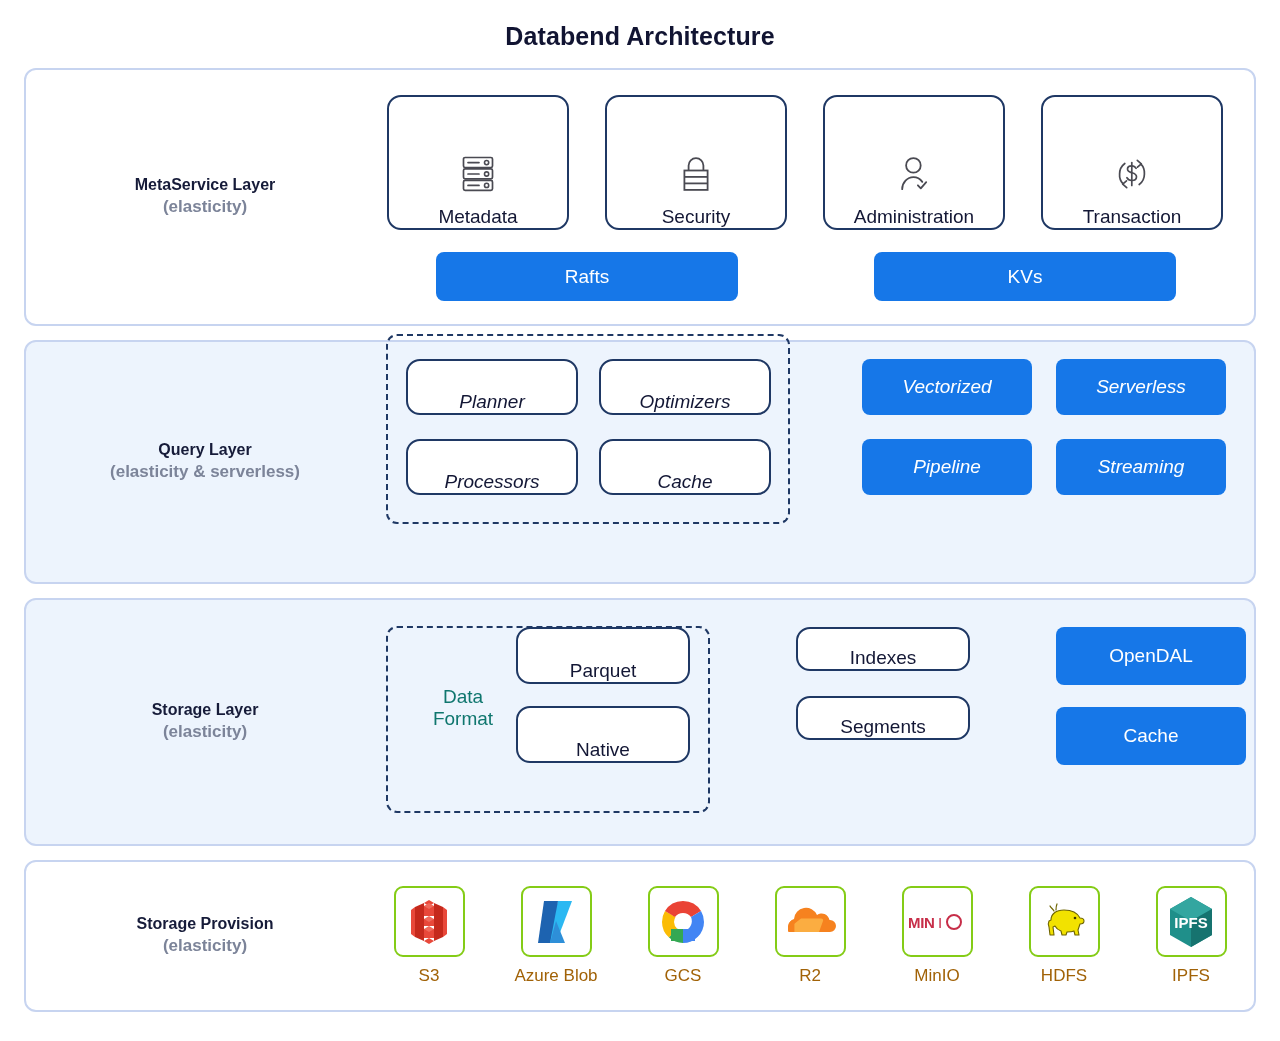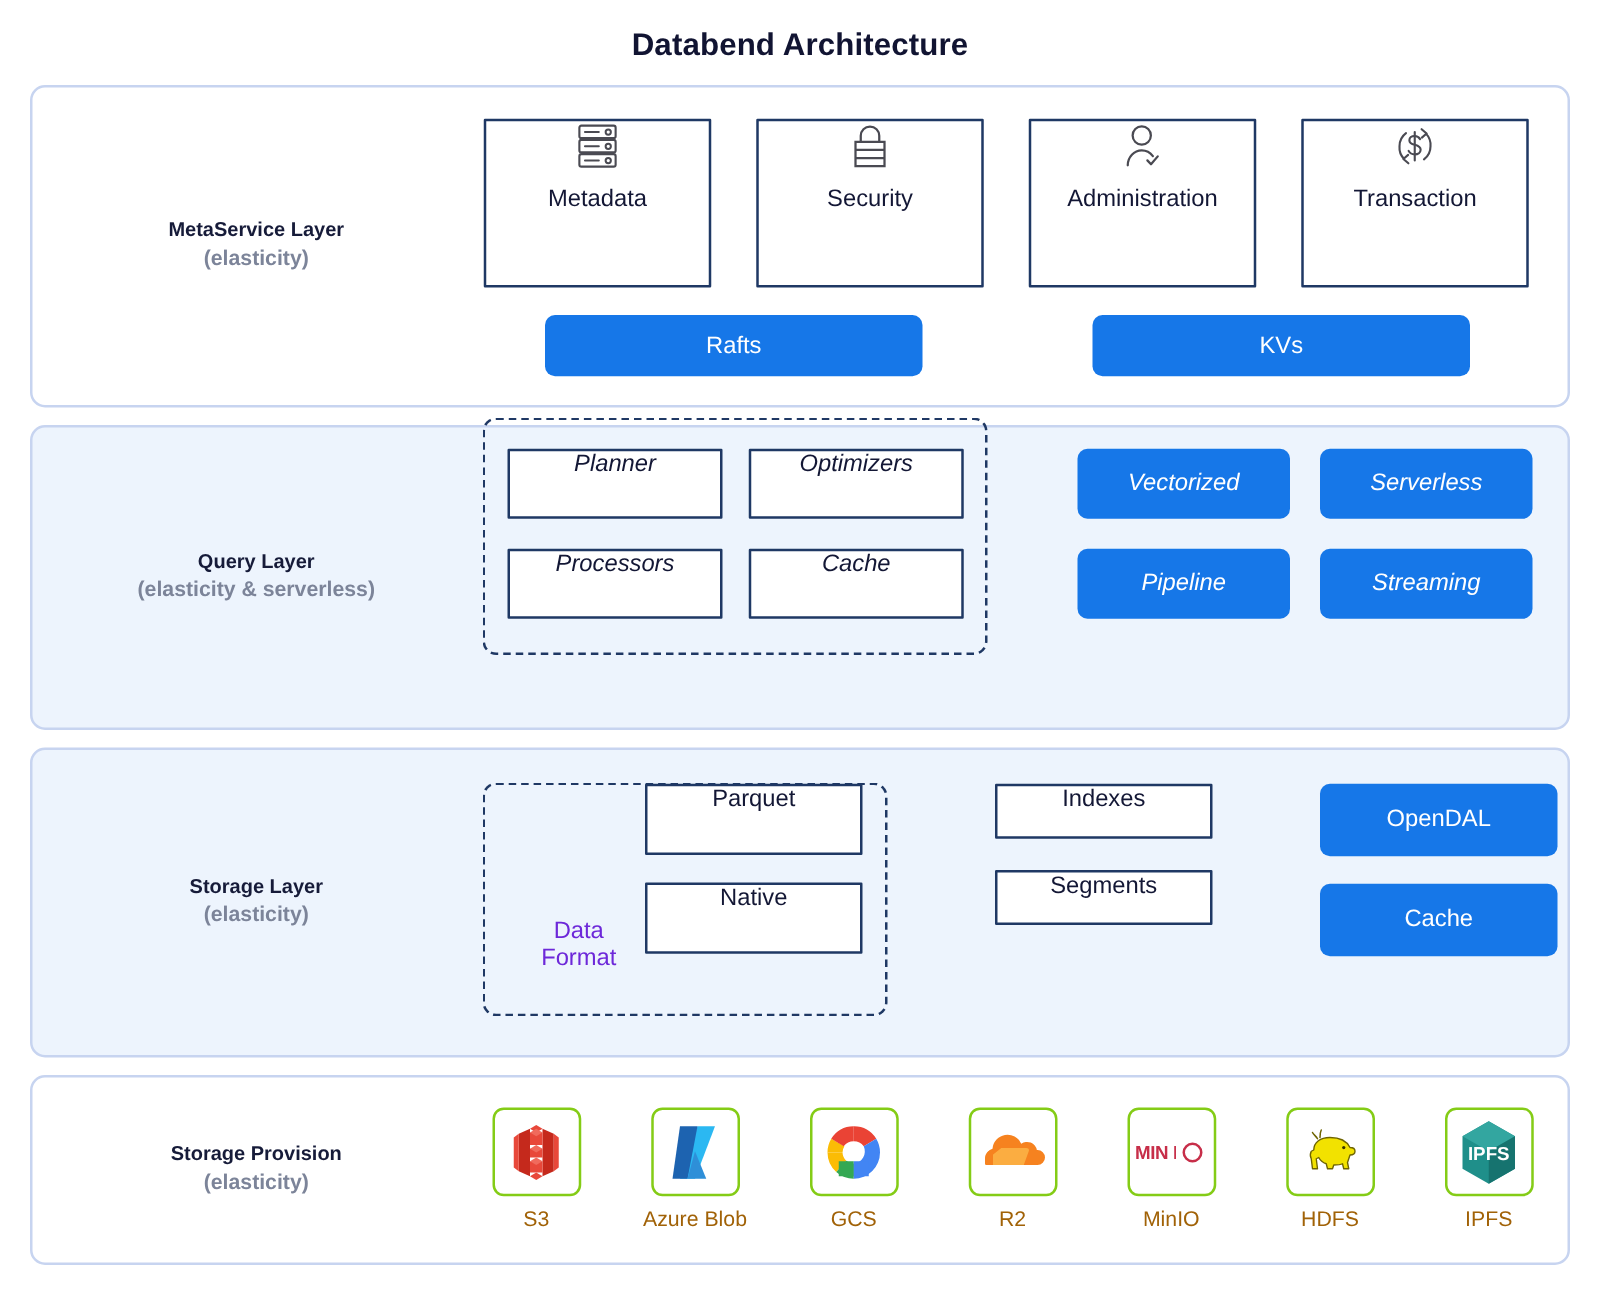--- a/index.html
+++ b/index.html
@@ -64,25 +64,25 @@
   .layer-body {
     flex: 1 1 auto;
     position: relative;
     height: 100%;
   }
 
   
   .card {
     background: #ffffff;
     border: 2px solid #1F3864;
-    border-radius: 1px;
+    border-radius: 14px;
     display: flex;
     flex-direction: column;
     align-items: center;
-    justify-content: flex-start;
+    justify-content: flex-end;
     color: #131735;
     position: absolute;
   }
   .card .card-label {
     font-size: 19px;
     color: #131735;
     white-space: nowrap;
   }
   .card .icon-wrap {
     display: flex;
@@ -142,22 +142,21 @@
   #layer-storage .layer-body { height: 248px; }
   #storage-dashed { left: 8px; top: 28px; width: 324px; height: 187px; }
   .df-label {
     position: absolute;
     left: 32px;
     top: 88px;
     width: 106px;
     text-align: center;
     font-size: 19px;
     line-height: 1.18;
-    color: #6d28d9;
-    margin-top: 48px;
+    color: #0f766e;
   }
   .df-card { width: 174px; height: 57px; left: 138px; }
   .df-card.f0 { top: 29px; }
   .df-card.f1 { top: 108px; }
   .seg-card { width: 174px; height: 44px; left: 418px; }
   .seg-card.s0 { top: 29px; }
   .seg-card.s1 { top: 98px; }
   .seg-card.s2 { top: 167px; }
   .st-chip { width: 190px; height: 58px; left: 678px; }
   .st-chip.t0 { top: 29px; }

